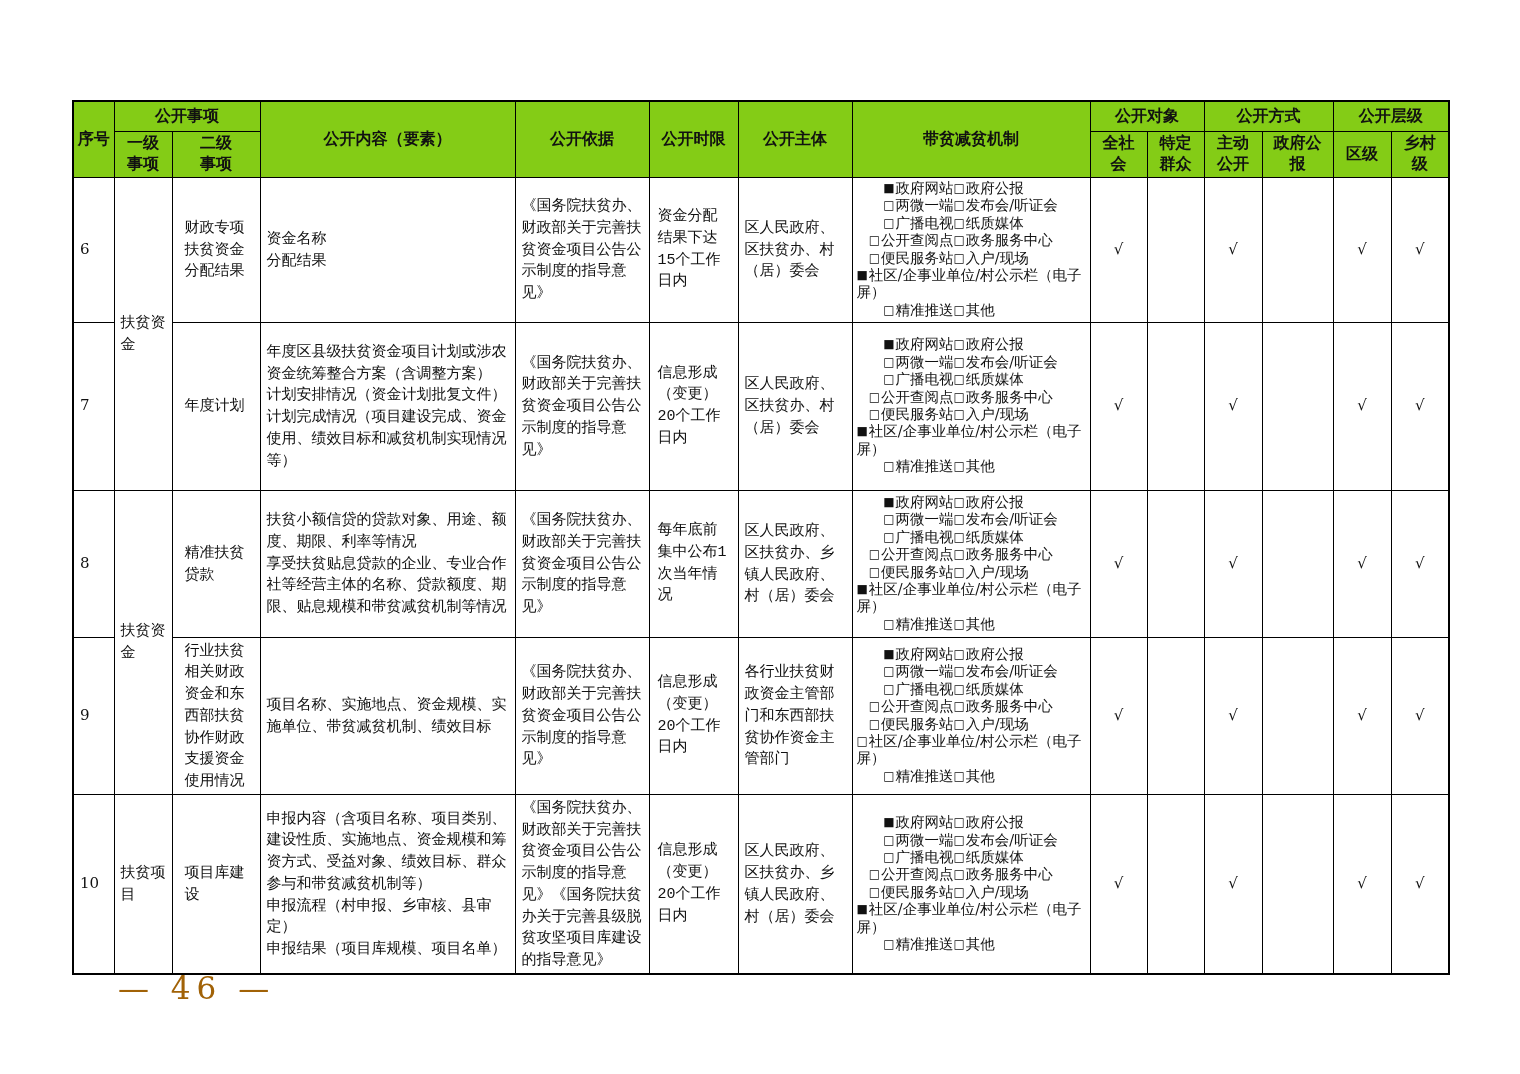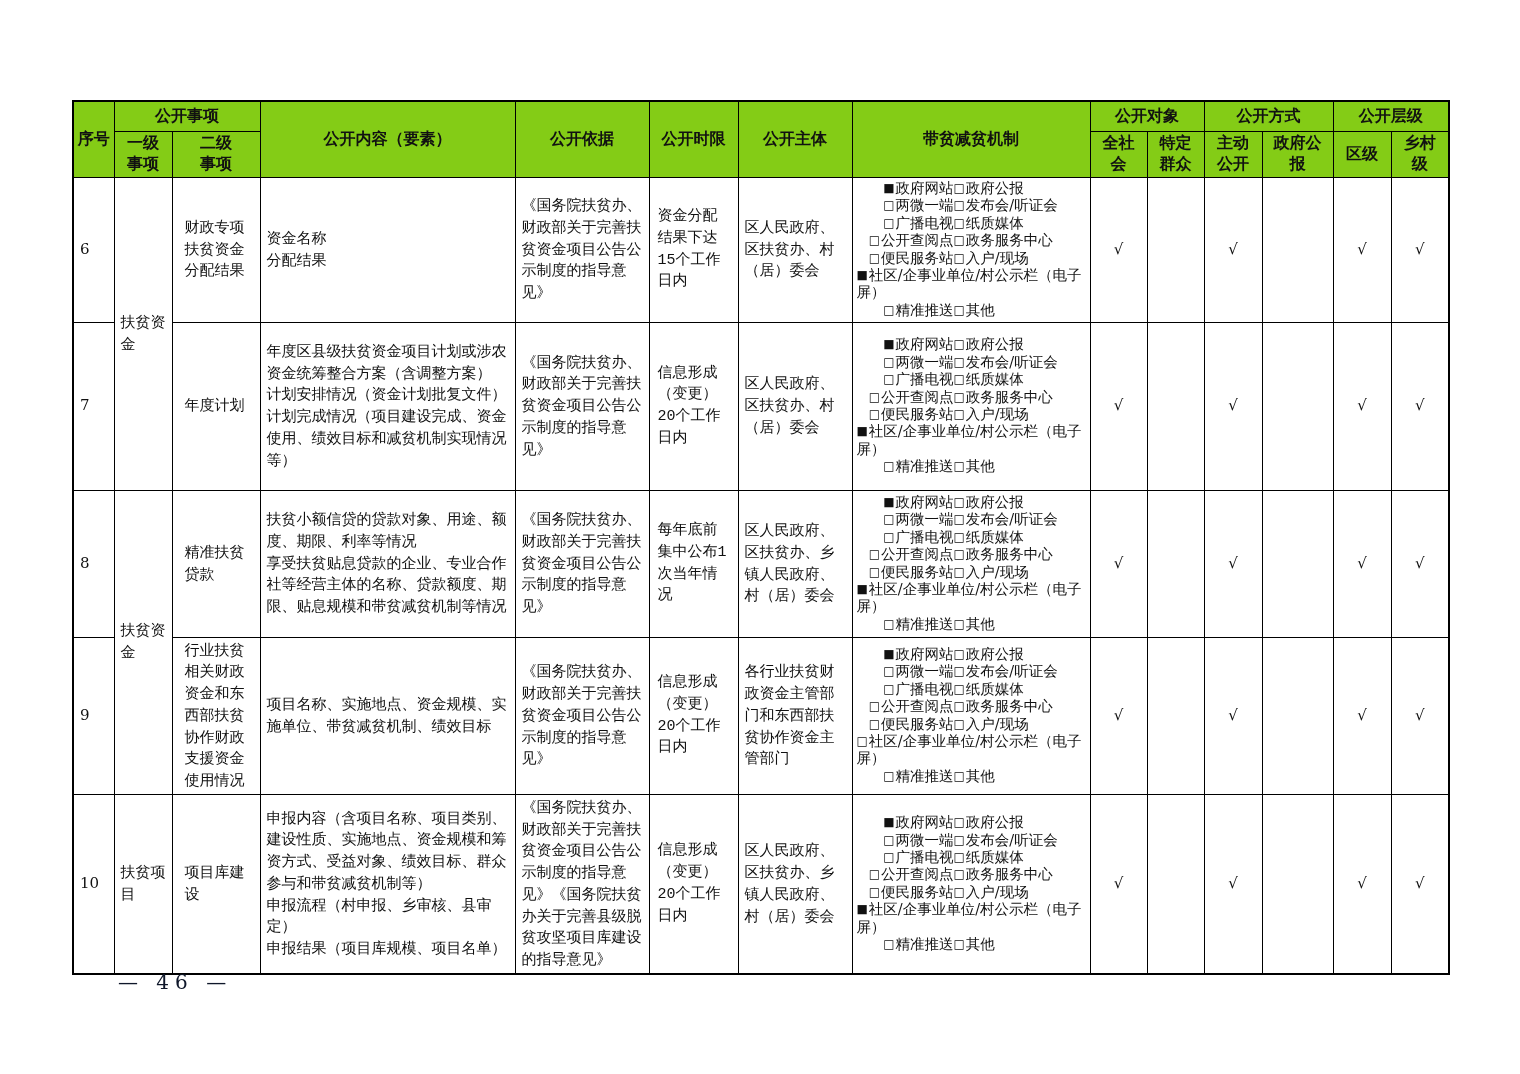--- a/index.html
+++ b/index.html
@@ -38,21 +38,21 @@
     font-family:"DejaVu Serif","Liberation Serif",serif;
   }
   .ch-line{white-space:normal;}
   .ch-item{display:inline;}
   .ch-left{display:inline-block;width:97px;vertical-align:top;text-align:right;}
   .ch-box{font-family:"DejaVu Sans","Liberation Sans",sans-serif;font-size:12px;margin-right:1px;position:relative;top:-1px;}
   td.mark{font-size:15px;text-align:center;font-family:"DejaVu Serif","Liberation Serif",serif;}
 
   .page-number{
     position:absolute;left:118px;top:970px;
-    font-size:20px;letter-spacing:6px;color:#0f172a;
+    font-size:31px;letter-spacing:6px;color:#a16207;
     font-family:"DejaVu Serif","Liberation Serif",serif;
   }
 </style>
 </head>
 <body>
 
 <div class="page">
 
   <table class="main">
     <colgroup>

